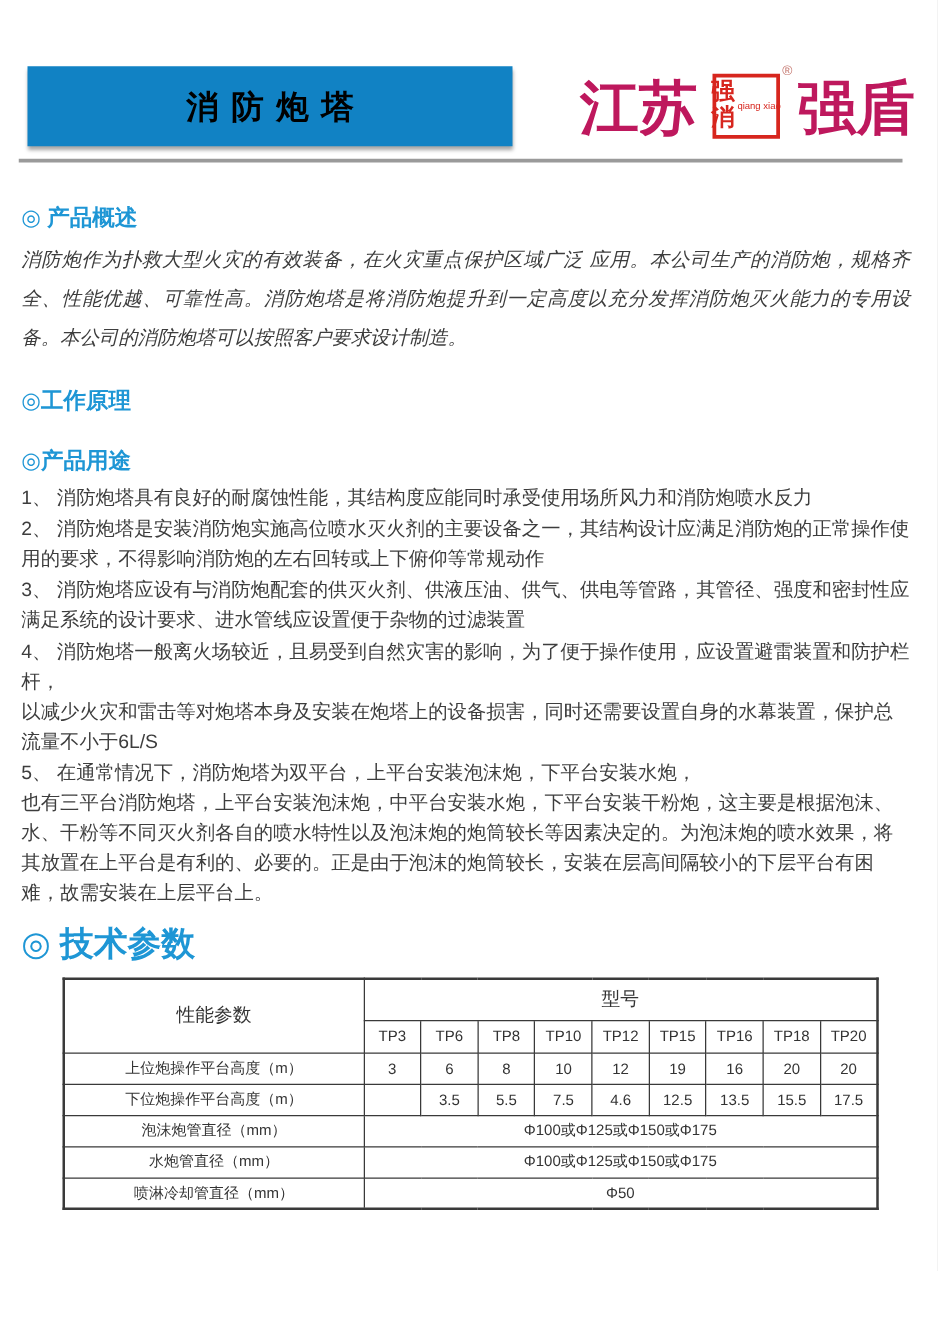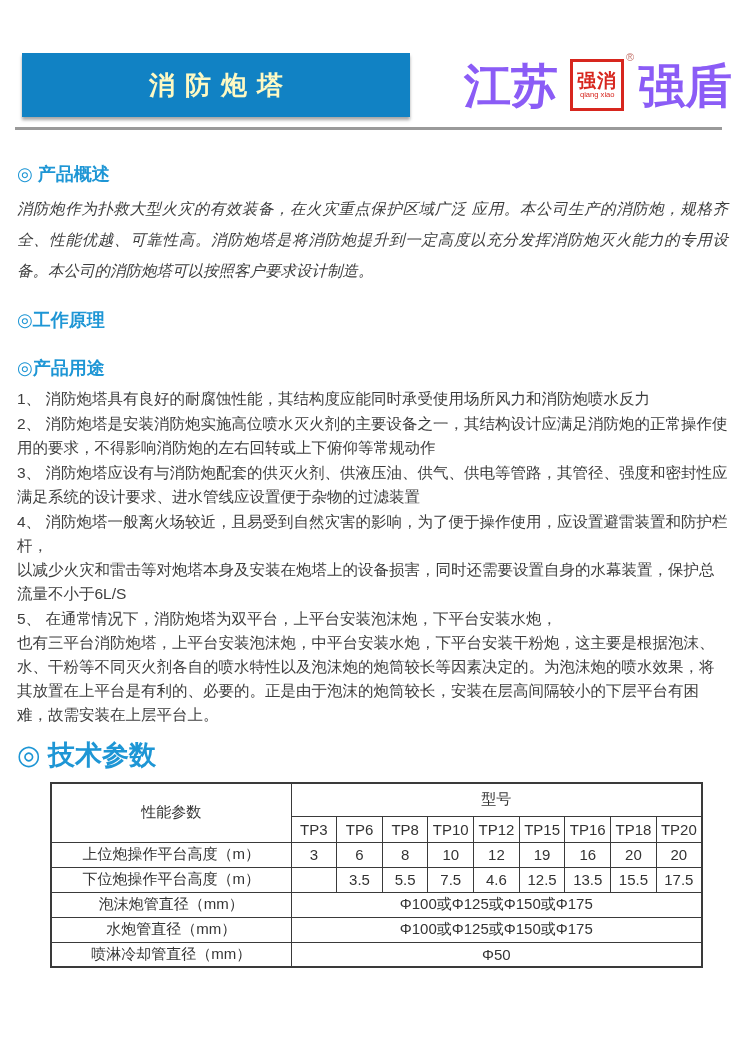--- a/index.html
+++ b/index.html
@@ -21,31 +21,31 @@
   .header{
     display:flex;justify-content:space-between;align-items:center;
     padding:53px 18px 0 22px;
   }
   .banner{
     width:388px;height:64px;background:var(--banner-blue);
     display:flex;align-items:center;justify-content:center;
     box-shadow:0 3px 3px rgba(0,0,0,0.35);
   }
   .banner-title{
-    color:#fef9c3;font-size:26px;font-weight:bold;
+    color:#000000;font-size:26px;font-weight:bold;
     letter-spacing:10px;padding-left:10px;
   }
   .logo{display:flex;align-items:center;}
   .logo-prefix,.logo-suffix{
-    font-size:47px;font-weight:900;color:#8b5cf6;line-height:1;
+    font-size:47px;font-weight:900;color:#be185d;line-height:1;
   }
   .seal-wrap{position:relative;margin:0 14px 0 12px;}
   .seal{
     width:54px;height:52px;border:3px solid var(--logo-red);
-    display:flex;flex-direction:column;align-items:center;justify-content:center;
+    display:flex;flex-direction:row;align-items:center;justify-content:center;
     background:#fff;
   }
   .seal-l1{color:var(--logo-red);font-size:19px;font-weight:bold;line-height:1.1;letter-spacing:1px;}
   .seal-l2{color:var(--logo-red);font-size:8px;line-height:1;transform:scale(0.95);white-space:nowrap;}
   .reg-mark{
     position:absolute;top:-8px;right:-10px;color:#c4756d;font-size:11px;
   }
   .divider{
     border:none;height:3px;background:var(--divider-gray);
     margin:10px 28px 0 15px;
@@ -71,21 +71,21 @@
   }
   
   .spec-table{
     border-collapse:collapse;table-layout:fixed;
     width:653px;margin:12px 0 0 33px;
     border:2px solid var(--table-border);
   }
   .spec-table td{
     border:1px solid var(--table-border);
     text-align:center;vertical-align:middle;
-    font-size:15px;color:#333;padding:1px 2px;height:25px;
+    font-size:12px;color:#333;padding:1px 2px;height:25px;
   }
   .spec-table td.hdr{height:33px;font-size:15px;}
   .spec-table td.model{height:26px;}
   .spec-table col.c-param{width:240px;}
 </style>
 </head>
 <body>
 
 <div class="page">
 

